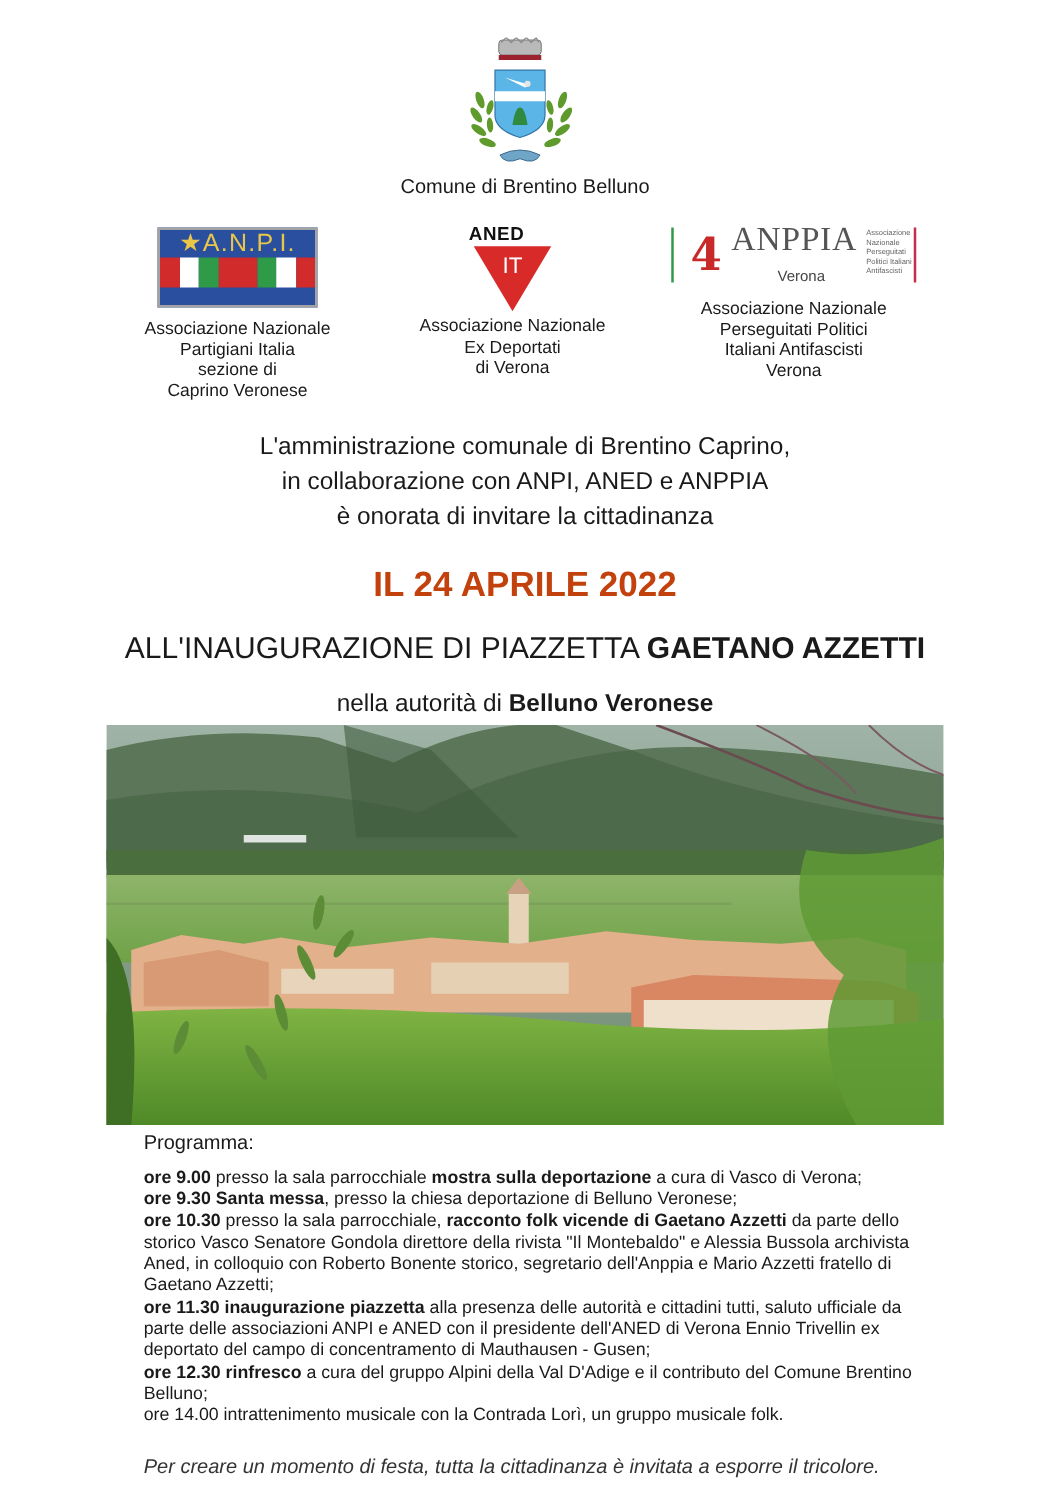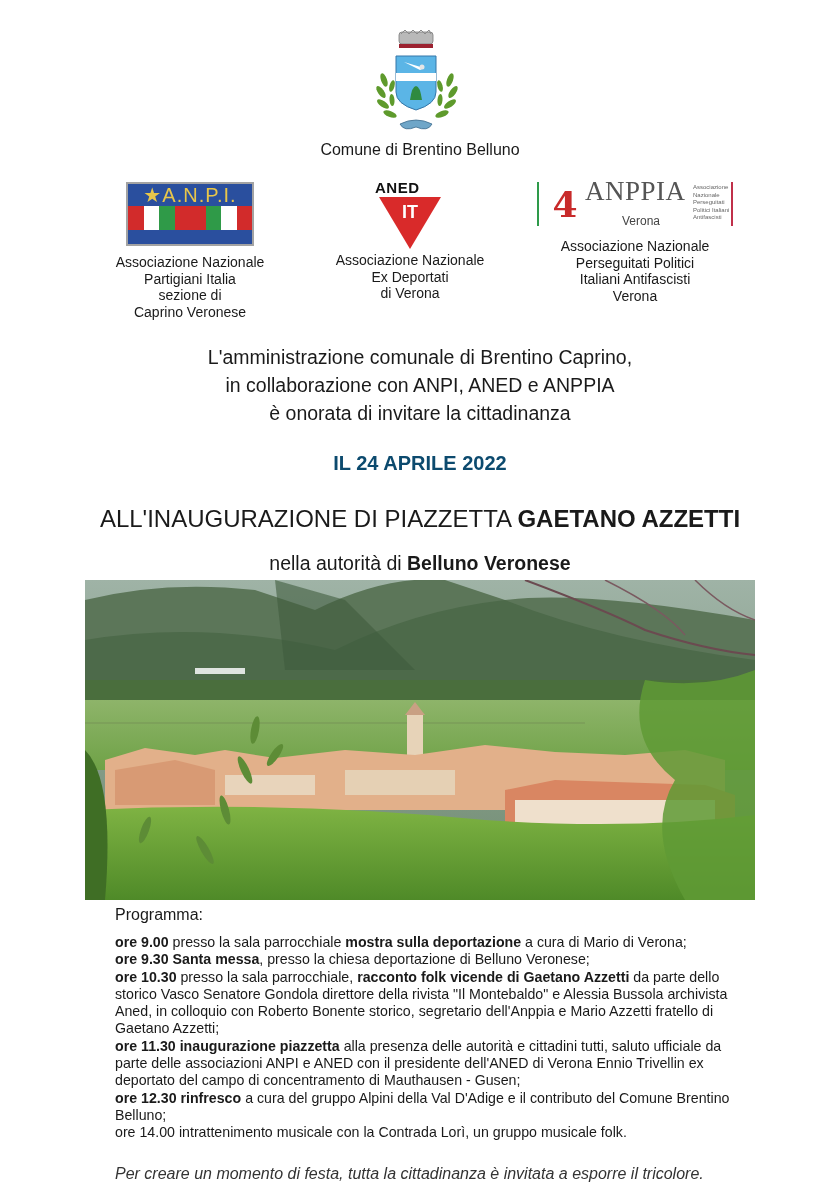--- a/index.html
+++ b/index.html
@@ -20,33 +20,33 @@
   .logo-caption { margin-top:8px; }
 
   #anpi-logo { width:128px; height:64px; margin:2px auto 0; position:relative; border:2px solid #a3a3a3; box-sizing:border-box; background:#2a4f9e; }
   #anpi-logo .top { height:22px; color:#e8c64a; font-size:20px; line-height:22px; text-align:center; font-weight:normal; letter-spacing:1px; }
   #anpi-logo .bar { display:flex; height:24px; }
   #anpi-logo .bar span { flex:1; }
 
   #aned-logo { width:70px; height:70px; margin:0 auto; position:relative; }
   #aned-logo .name { font-weight:bold; font-size:15px; line-height:15px; text-align:left; color:#111; letter-spacing:0.5px; }
   #aned-logo .tri { width:0; height:0; margin:2px auto 0; border-left:31px solid transparent; border-right:31px solid transparent; border-top:52px solid #d92a2a; position:relative; }
-  #aned-logo .it { position:absolute; left:0; right:0; top:24px; text-align:center; color:#fff; font-weight:bold; font-size:18px; }
+  #aned-logo .it { position:absolute; left:0; right:0; top:24px; text-align:center; color:#fff; font-weight:normal; font-size:18px; }
 
   #anppia-logo { width:210px; height:50px; margin:0 auto; position:relative; }
   #anppia-logo .gbar { position:absolute; left:7px; top:2px; width:2px; height:44px; background:#2e9a4a; }
   #anppia-logo .rbar { position:absolute; right:7px; top:2px; width:2px; height:44px; background:#c0304a; }
   #anppia-logo .mark { position:absolute; left:18px; top:4px; width:34px; height:40px; color:#c82a2a; font-size:36px; line-height:40px; font-weight:bold; font-family:"DejaVu Serif", serif; }
   #anppia-logo .title { position:absolute; left:55px; top:3px; font-family:"Liberation Serif", serif; font-size:27px; color:#555; letter-spacing:0.5px; }
   #anppia-logo .sub { position:absolute; left:92px; top:33px; font-size:12px; color:#444; }
   #anppia-logo .small { position:absolute; left:163px; top:4px; font-size:6px; line-height:7.5px; color:#666; text-align:left; }
 
   
   #intro { left:0; width:840px; top:343px; font-size:19.5px; line-height:28px; }
-  #date { left:0; width:840px; top:452px; font-size:20px; font-weight:bold; color:#0c4a6e; }
+  #date { left:0; width:840px; top:452px; font-size:28px; font-weight:bold; color:#c2410c; }
   #inaug { left:0; width:840px; top:505px; font-size:24px; }
   #locality { left:0; width:840px; top:552px; font-size:19.5px; }
 
   
   #photo { left:85px; top:580px; width:670px; height:320px; overflow:hidden; }
 
   
   #prog-title { left:115px; top:906px; font-size:16px; }
   #prog { left:115px; top:934px; width:630px; font-size:14.2px; line-height:17.3px; }
   #prog p { margin:0; }
@@ -207,20 +207,20 @@
       <ellipse cx="140" cy="230" rx="4" ry="15" transform="rotate(-15 140 230)"></ellipse>
       <ellipse cx="120" cy="270" rx="4" ry="16" transform="rotate(-30 120 270)"></ellipse>
       <ellipse cx="190" cy="175" rx="4" ry="13" transform="rotate(35 190 175)"></ellipse>
       <ellipse cx="60" cy="250" rx="4" ry="14" transform="rotate(20 60 250)"></ellipse>
     </g>
   </svg>
 </div>
 
 <div id="prog-title" class="abs">Programma:</div>
 <div id="prog" class="abs">
-  <p><b>ore 9.00</b><span> presso la sala parrocchiale </span><b>mostra sulla deportazione</b><span> a cura di Mario di Verona;</span></p>
+  <p><b>ore 9.00</b><span> presso la sala parrocchiale </span><b>mostra sulla deportazione</b><span> a cura di Vasco di Verona;</span></p>
   <p><b>ore 9.30 Santa messa</b><span>, presso la chiesa deportazione di Belluno Veronese;</span></p>
   <p><b>ore 10.30</b><span> presso la sala parrocchiale, </span><b>racconto folk vicende di Gaetano Azzetti</b><span> da parte dello storico Vasco Senatore Gondola direttore della rivista "Il Montebaldo" e Alessia Bussola archivista Aned, in colloquio con Roberto Bonente storico, segretario dell'Anppia e Mario Azzetti fratello di Gaetano Azzetti;</span></p>
   <p><b>ore 11.30 inaugurazione piazzetta</b><span> alla presenza delle autorità e cittadini tutti, saluto ufficiale da parte delle associazioni ANPI e ANED con il presidente dell'ANED di Verona Ennio Trivellin ex deportato del campo di concentramento di Mauthausen - Gusen;</span></p>
   <p><b>ore 12.30 rinfresco</b><span> a cura del gruppo Alpini della Val D'Adige e il contributo del Comune Brentino Belluno;</span></p>
   <p><span>ore 14.00 intrattenimento musicale con la Contrada Lorì, un gruppo musicale folk.</span></p>
 </div>
 <div id="note" class="abs">Per creare un momento di festa, tutta la cittadinanza è invitata a esporre il tricolore.</div>
 
 </body></html>

